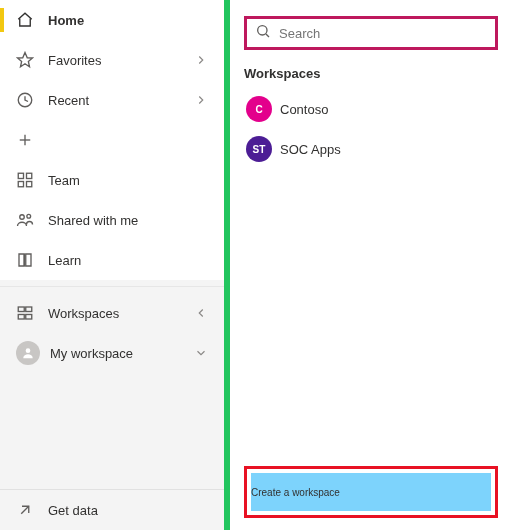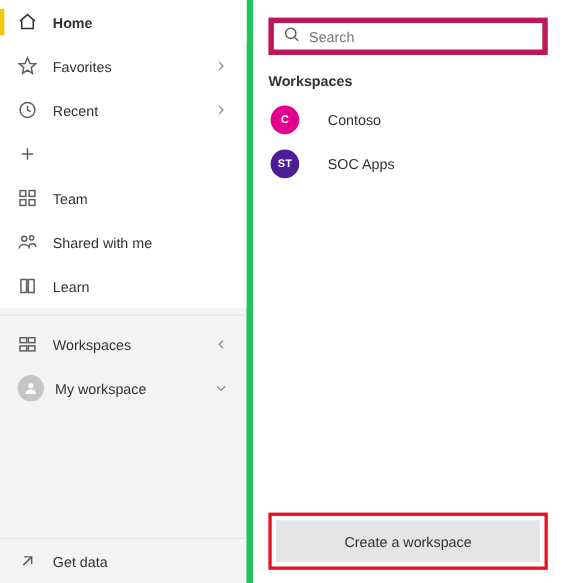--- a/index.html
+++ b/index.html
@@ -16,31 +16,31 @@
     .nav-item .label { margin-left:14px; flex:1; }
     .nav-item .chev { width:14px; height:14px; color:#8a8886; }
     .nav-sep { border-top:1px solid #e6e6e6; margin-top:6px; padding-top:6px; }
     .avatar-circle { width:24px; height:24px; background:#c8c6c4; border-radius:50%; display:flex; align-items:center; justify-content:center; }
     .avatar-circle svg { width:14px; height:14px; color:#fff; }
     .sidebar-fill { flex:1; }
     .get-data { border-top:1px solid #e1e1e1; }
 
     
     .panel { flex:1; background:#fff; display:flex; flex-direction:column; padding:16px 16px 12px 14px; position:relative; }
-    .search { display:flex; align-items:center; border:5px solid #be185d; height:34px; padding:0 8px; }
+    .search { display:flex; align-items:center; border:3px solid #be185d; height:34px; padding:0 8px; }
     .search svg { width:16px; height:16px; color:#605e5c; }
     .search input { border:none; outline:none; flex:1; margin-left:8px; font-size:13px; color:#605e5c; background:transparent; }
     .section-title { font-size:13px; font-weight:600; margin-top:16px; color:#323130; }
     .ws-list { margin-top:8px; }
     .ws-item { display:flex; align-items:center; height:40px; cursor:pointer; font-size:13px; color:#323130; padding-left:2px; }
     .ws-icon { width:26px; height:26px; border-radius:50%; color:#fff; display:flex; align-items:center; justify-content:center; font-size:10px; font-weight:600; }
-    .ws-label { margin-left:26px; }
+    .ws-label { margin-left:8px; }
     .panel-fill { flex:1; }
     .create-wrap { border:3px solid #e81123; padding:4px; }
-    .create-btn { background:#e5e5e5; height:38px; display:flex; align-items:center; justify-content:center; font-size:13px; color:#323130; cursor:pointer; }
+    .create-btn { background:#7dd3fc; height:38px; display:flex; align-items:center; font-size:10px; color:#323130; cursor:pointer; }
   </style>
 </head>
 <body>
 
 <nav class="sidebar">
   <div class="nav-top" id="nav-primary">
       <div class="nav-item active">
         <span class="icon">
           <svg viewBox="0 0 24 24" fill="none" stroke="currentColor" stroke-width="1.8">
             <path d="M3 11l9-8 9 8"></path>

